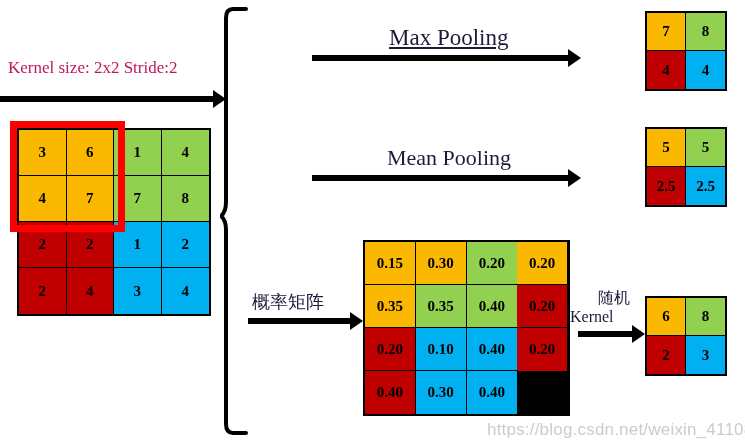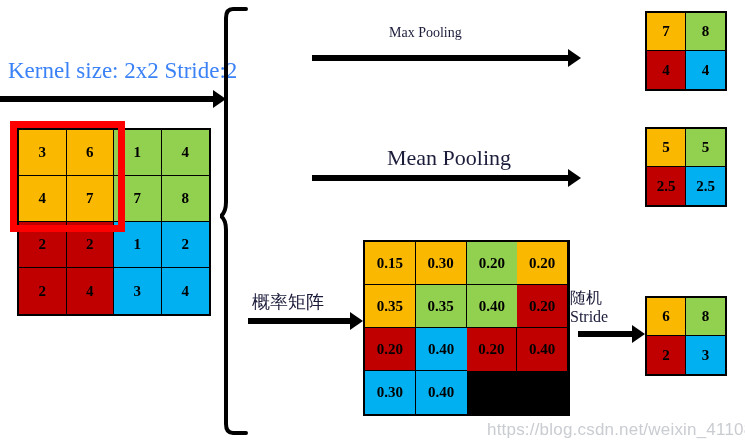--- a/index.html
+++ b/index.html
@@ -41,26 +41,26 @@
        border-left:13px solid #000;}
 
   #arrow-kernel{left:0px;top:96px;width:215px;}
   #arrow-max{left:312px;top:55px;width:258px;}
   #arrow-mean{left:312px;top:175px;width:258px;}
   #arrow-prob{left:248px;top:318px;width:104px;}
   #arrow-stoch{left:578px;top:331px;width:56px;}
 
   
   .label{position:absolute;color:#1b1b3a;white-space:pre;}
-  #kernel-label{left:8px;top:58px;font-size:23px;color:#3b82f6;}
-  #max-label{left:389px;top:25px;font-size:14px;}
+  #kernel-label{left:8px;top:58px;font-size:17px;color:#be185d;}
+  #max-label{left:389px;top:25px;font-size:23px;text-decoration:underline;}
   #mean-label{left:387px;top:145px;font-size:22px;}
   #prob-label{left:252px;top:290px;font-size:18px;font-family:Liberation Sans, sans-serif;}
   #stoch-label{left:570px;top:288px;font-size:16px;line-height:19px;}
-  #stoch-label .cn{font-family:"DejaVu Sans",sans-serif;}
+  #stoch-label .cn{font-family:"DejaVu Sans",sans-serif;padding-left:28px;}
 
   
   #big-brace{position:absolute;left:220px;top:6px;width:30px;height:430px;}
 
   
   #watermark{position:absolute;left:487px;top:420px;font-size:17px;
        color:#c9ccd1;font-family:"Liberation Sans",sans-serif;letter-spacing:.2px;}
 </style>
 </head>
 <body>
@@ -117,27 +117,28 @@
   <div class="matrix" id="prob-matrix">
       <div class="cell" style="background: rgb(251, 184, 0);">0.15</div>
       <div class="cell" style="background: rgb(251, 184, 0);">0.30</div>
       <div class="cell" style="background: rgb(146, 208, 80); border-right: none;">0.20</div>
       <div class="cell" style="background: rgb(251, 184, 0);">0.20</div>
       <div class="cell" style="background: rgb(251, 184, 0);">0.35</div>
       <div class="cell" style="background: rgb(146, 208, 80);">0.35</div>
       <div class="cell" style="background: rgb(146, 208, 80); border-right: none;">0.40</div>
       <div class="cell" style="background: rgb(192, 0, 0);">0.20</div>
       <div class="cell" style="background: rgb(192, 0, 0);">0.20</div>
+      <div class="cell" style="background: rgb(0, 176, 240);">0.10</div>
       <div class="cell" style="background: rgb(0, 176, 240); border-right: none;">0.40</div>
       <div class="cell" style="background: rgb(192, 0, 0); border-bottom: none;">0.20</div>
       <div class="cell" style="background: rgb(192, 0, 0); border-bottom: none;">0.40</div>
       <div class="cell" style="background: rgb(0, 176, 240); border-bottom: none;">0.30</div>
       <div class="cell" style="background: rgb(0, 176, 240); border-right: none; border-bottom: none;">0.40</div>
     </div>
-  <div class="label" id="stoch-label"><span class="cn">随机</span><br><span>Stride</span></div>
+  <div class="label" id="stoch-label"><span class="cn">随机</span><br><span>Kernel</span></div>
   <div class="arrow" id="arrow-stoch"></div>
   <div class="matrix out2" id="stoch-out">
       <div class="cell" style="background: rgb(251, 184, 0);">6</div>
       <div class="cell" style="background: rgb(146, 208, 80); border-right: none;">8</div>
       <div class="cell" style="background: rgb(192, 0, 0); border-bottom: none;">2</div>
       <div class="cell" style="background: rgb(0, 176, 240); border-right: none; border-bottom: none;">3</div>
     </div>
 
   <div id="watermark">https://blog.csdn.net/weixin_41108515</div>
 

